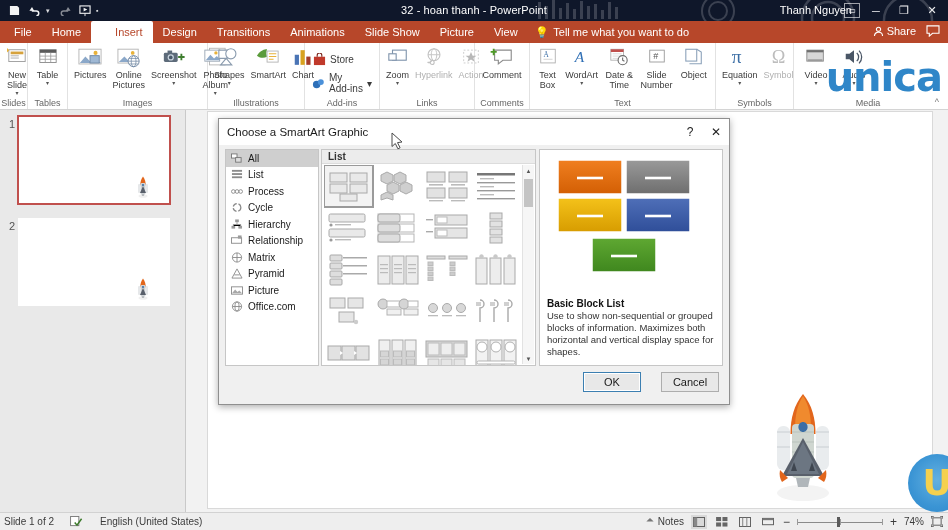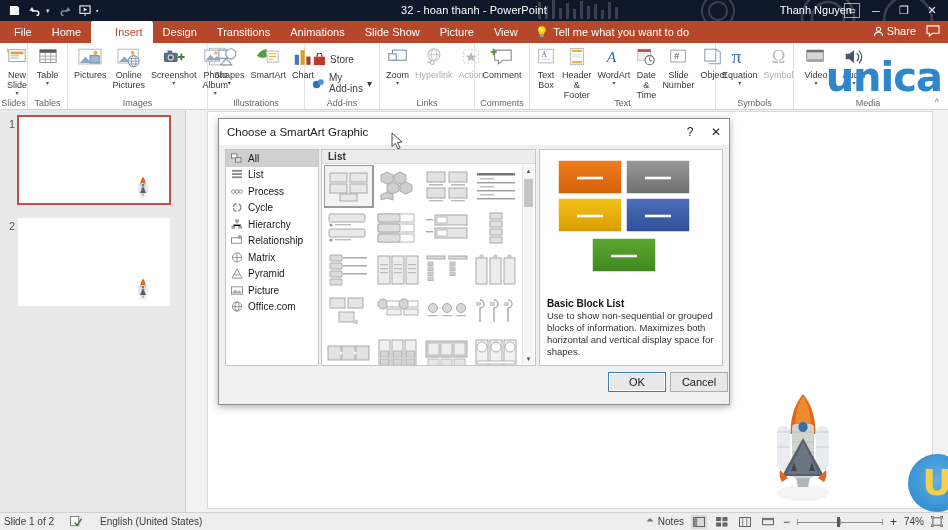--- a/index.html
+++ b/index.html
@@ -166,21 +166,21 @@
   .gal-sb-arrow { height:11px; display:flex;align-items:center;justify-content:center; font-size:6px; color:#555; }
   .gal-sb-thumb { position:absolute; left:1px; right:1px; top:14px; height:28px; background:#c4c4c4; }
 
   .prev-pane { width: 184px; margin-left: 3px; background: #fff; border: 1px solid #c6c6c6;
                display: flex; flex-direction: column; }
   .prev-art { height: 146px; position: relative; }
   .prev-title { font-size: 10px; font-weight: bold; color: #111; padding: 2px 7px 1px 7px; }
   .prev-desc { font-size: 9.5px; color: #333; padding: 0 7px; line-height: 12px; }
 
   .dlg-foot { position: absolute; left: 0; right: 0; bottom: 0; height: 38px; }
-  .dlg-foot-inner { position:absolute; right: 1px; top: 6px; display: flex; gap: 4px; align-items: flex-end; }
+  .dlg-foot-inner { position:absolute; right: 10px; top: 6px; display: flex; gap: 20px; align-items: flex-end; }
   .dbtn {
     width: 58px; height: 20px; font-size: 11px; background: #e8e8e8; border: 1px solid #adadad;
     color: #1a1a1a; display:flex; align-items:center; justify-content:center;
   }
   .dbtn.default { border: 1px solid #3c7fb1; box-shadow: inset 0 0 0 1px #fff; }
   .cursor-arrow { position: absolute; left: 391px; top: 132px; z-index: 40; }
 </style>
 </head>
 <body>
 
@@ -492,31 +492,20 @@
       <div class="ritems">
         <div class="ritem narrow">
           <span class="ico">
             <svg width="20" height="20" viewBox="0 0 22 21">
                 <rect x="3" y="2" width="16" height="15" fill="#fff" stroke="#b0b0b0"></rect>
                 <text x="6" y="11" font-size="8" fill="#3b6ea5" font-family="serif">A</text>
                 <path d="M6 13h10" stroke="#cfcfcf"></path>
               </svg>
           </span>
           <span class="lbl">Text<br>Box</span>
-        </div>
-        <div class="ritem">
-          <span class="ico">
-            <svg width="20" height="20" viewBox="0 0 22 21">
-                <rect x="4" y="1" width="14" height="18" fill="#fff" stroke="#b0b0b0"></rect>
-                <rect x="5.5" y="2.5" width="11" height="2.5" fill="#e8b23a"></rect>
-                <rect x="5.5" y="15" width="11" height="2.5" fill="#e8b23a"></rect>
-                <path d="M6 8h10M6 10.5h10" stroke="#d2d2d2"></path>
-              </svg>
-          </span>
-          <span class="lbl">Header<br>&amp; Footer</span>
         </div>
         <div class="ritem">
           <span class="ico">
             <svg width="20" height="20" viewBox="0 0 22 21">
                 <text x="3" y="16" font-size="17" fill="#2f6fb5" font-family="serif" font-style="italic">A</text>
               </svg>
           </span>
           <span class="lbl">WordArt</span>
           <span class="car">▾</span>
         </div>

